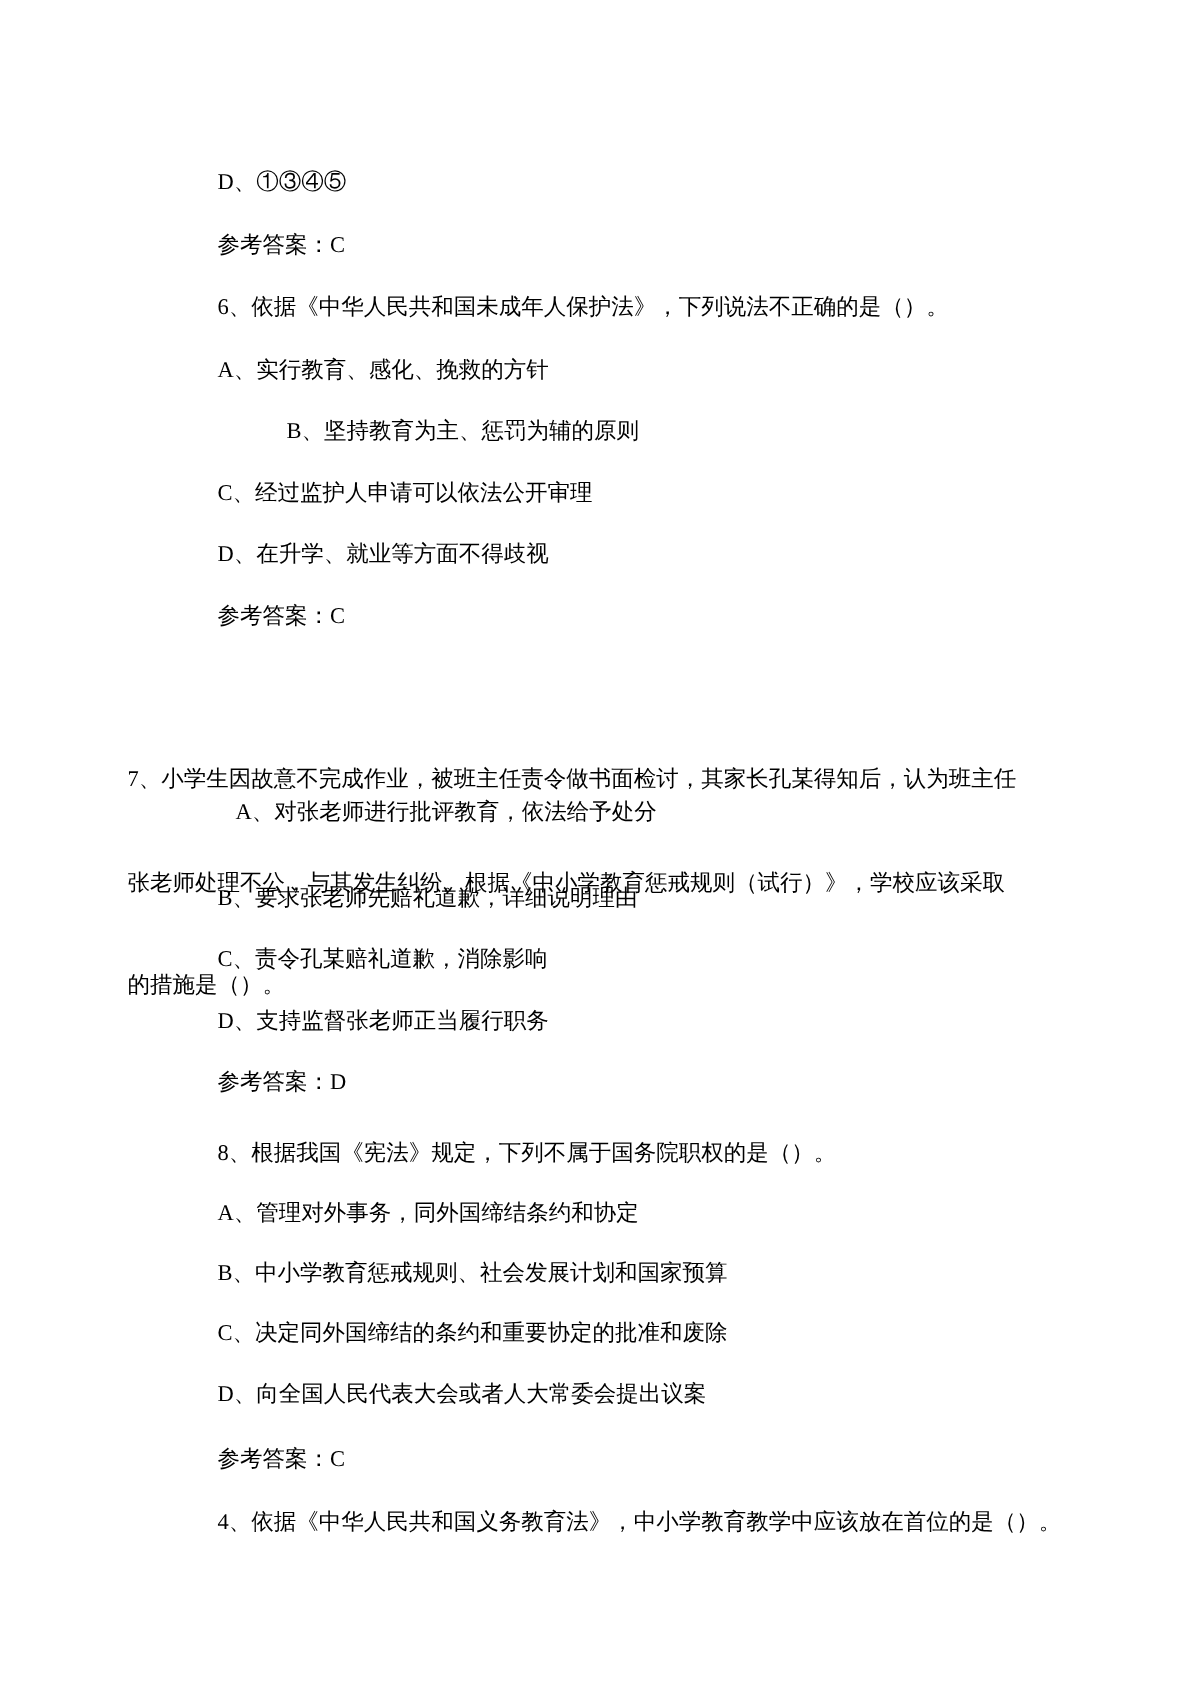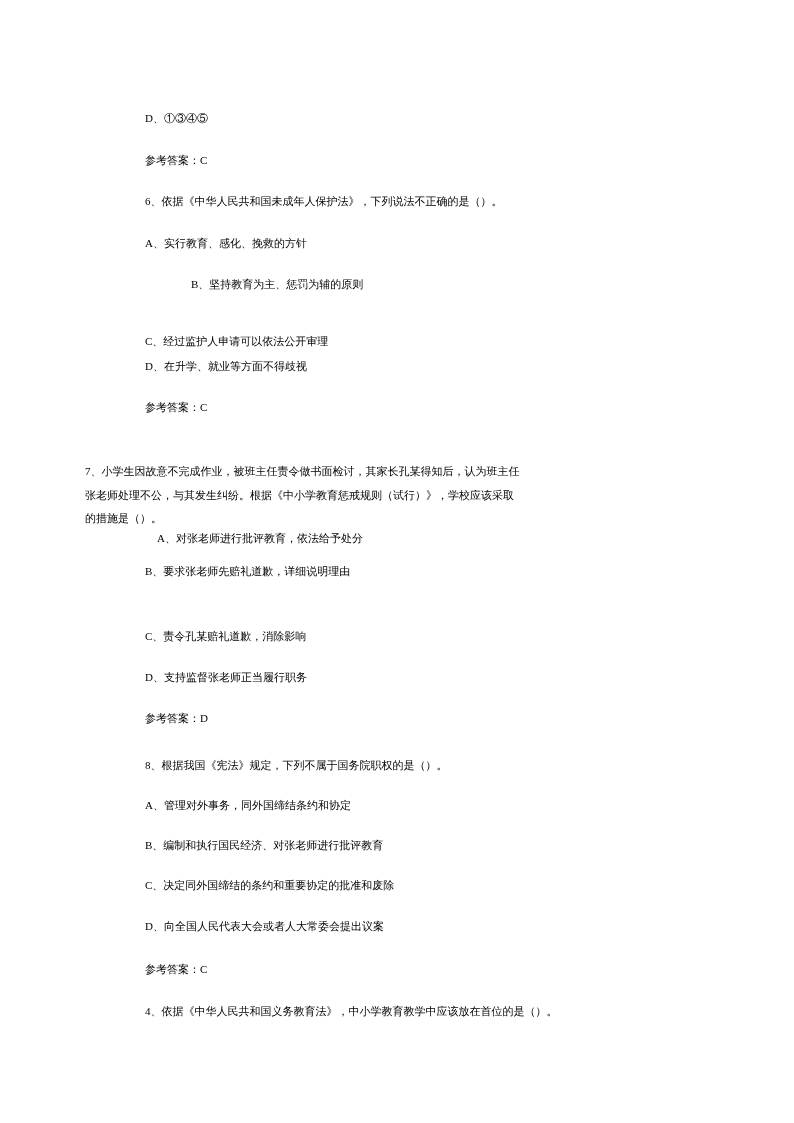--- a/index.html
+++ b/index.html
@@ -11,65 +11,66 @@
     position: relative;
     width: 794px;
     height: 1123px;
     background: #ffffff;
     color: #000000;
     font-family: "Liberation Serif", "DejaVu Serif", serif;
     overflow: hidden;
   }
   .blk {
     position: absolute;
-    font-size: 11px;
+    font-size: 15px;
     line-height: 20px;
     white-space: nowrap;
     color: #000000;
   }
   .indent { left: 145px; }
   .flush  { left: 85px; }
   .stem-multiline {
     white-space: normal;
     width: 640px;
     line-height: 23.5px;
   }
   .stem-multiline .line {
     display: block;
     white-space: nowrap;
+    margin-top: 45px;
   }
 </style>
 </head>
 <body>
 
 <div class="page">
 
   <p class="blk indent" style="top:97px;">D、①③④⑤</p>
   <p class="blk indent" style="top:139px;">参考答案：C</p>
 
   <p class="blk indent" style="top:180px;">6、依据《中华人民共和国未成年人保护法》，下列说法不正确的是（）。</p>
   <p class="blk indent" style="top:222px;">A、实行教育、感化、挽救的方针</p>
   <p class="blk indent" style="top:263px;margin-left:46px;">B、坚持教育为主、惩罚为辅的原则</p>
-  <p class="blk indent" style="top:320px;">C、经过监护人申请可以依法公开审理</p>
+  <p class="blk indent" style="top:304px;">C、经过监护人申请可以依法公开审理</p>
   <p class="blk indent" style="top:345px;">D、在升学、就业等方面不得歧视</p>
   <p class="blk indent" style="top:386px;">参考答案：C</p>
 
   <p class="blk flush stem-multiline" style="top:449px;">
     <span class="line">7、小学生因故意不完成作业，被班主任责令做书面检讨，其家长孔某得知后，认为班主任</span>
     <span class="line">张老师处理不公，与其发生纠纷。根据《中小学教育惩戒规则（试行）》，学校应该采取</span>
     <span class="line">的措施是（）。</span>
   </p>
   <p class="blk indent" style="top:517px;margin-left:12px;">A、对张老师进行批评教育，依法给予处分</p>
-  <p class="blk indent" style="top:550px;">B、要求张老师先赔礼道歉，详细说明理由</p>
+  <p class="blk indent" style="top:574px;">B、要求张老师先赔礼道歉，详细说明理由</p>
   <p class="blk indent" style="top:615px;">C、责令孔某赔礼道歉，消除影响</p>
   <p class="blk indent" style="top:656px;">D、支持监督张老师正当履行职务</p>
   <p class="blk indent" style="top:697px;">参考答案：D</p>
 
   <p class="blk indent" style="top:744px;">8、根据我国《宪法》规定，下列不属于国务院职权的是（）。</p>
   <p class="blk indent" style="top:784px;">A、管理对外事务，同外国缔结条约和协定</p>
-  <p class="blk indent" style="top:824px;">B、编制和执行国民经济、对张老师进行批评教育</p>
+  <p class="blk indent" style="top:824px;">B、中小学教育惩戒规则、社会发展计划和国家预算</p>
   <p class="blk indent" style="top:864px;">C、决定同外国缔结的条约和重要协定的批准和废除</p>
   <p class="blk indent" style="top:905px;">D、向全国人民代表大会或者人大常委会提出议案</p>
   <p class="blk indent" style="top:948px;">参考答案：C</p>
 
   <p class="blk indent" style="top:990px;">4、依据《中华人民共和国义务教育法》，中小学教育教学中应该放在首位的是（）。</p>
 
 </div>
 
 </body></html>

